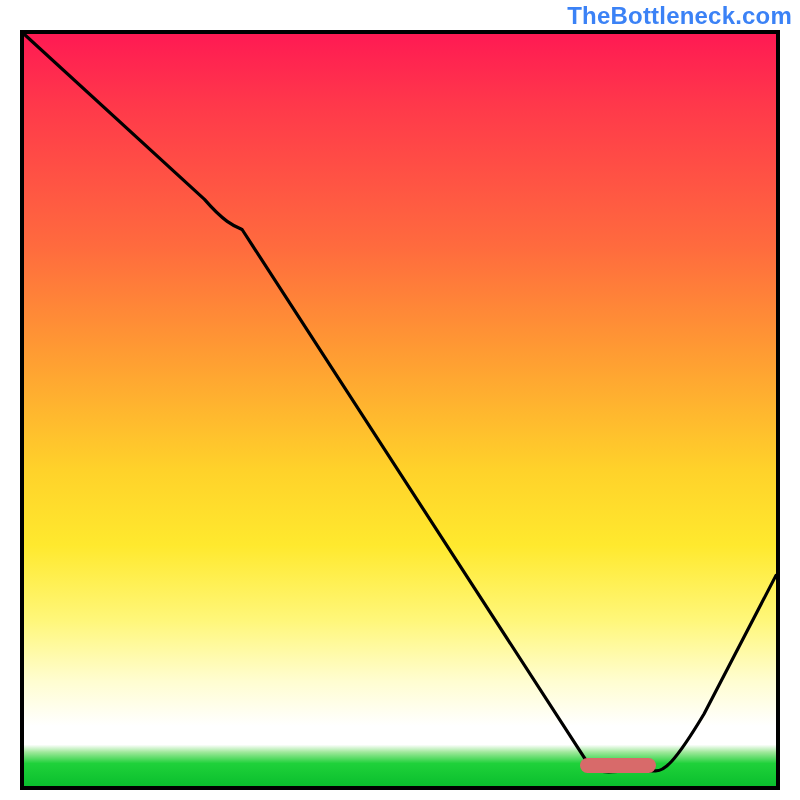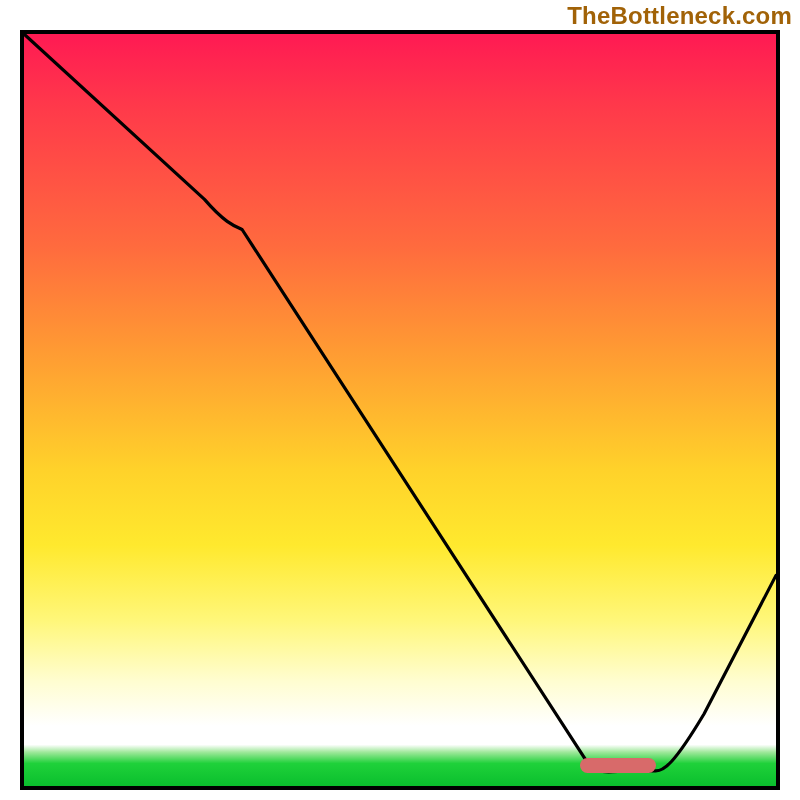--- a/index.html
+++ b/index.html
@@ -14,21 +14,21 @@
     position: relative;
     width: 800px;
     height: 800px;
   }
   .watermark {
     position: absolute;
     top: 2px;
     right: 8px;
     font-size: 24px;
     font-weight: bold;
-    color: #a16207;
+    color: #3b82f6;
     letter-spacing: 0.2px;
   }
   .plot-frame {
     position: absolute;
     left: 20px;
     top: 30px;
     width: 760px;
     height: 760px;
     border: 4px solid #000;
     box-sizing: border-box;

